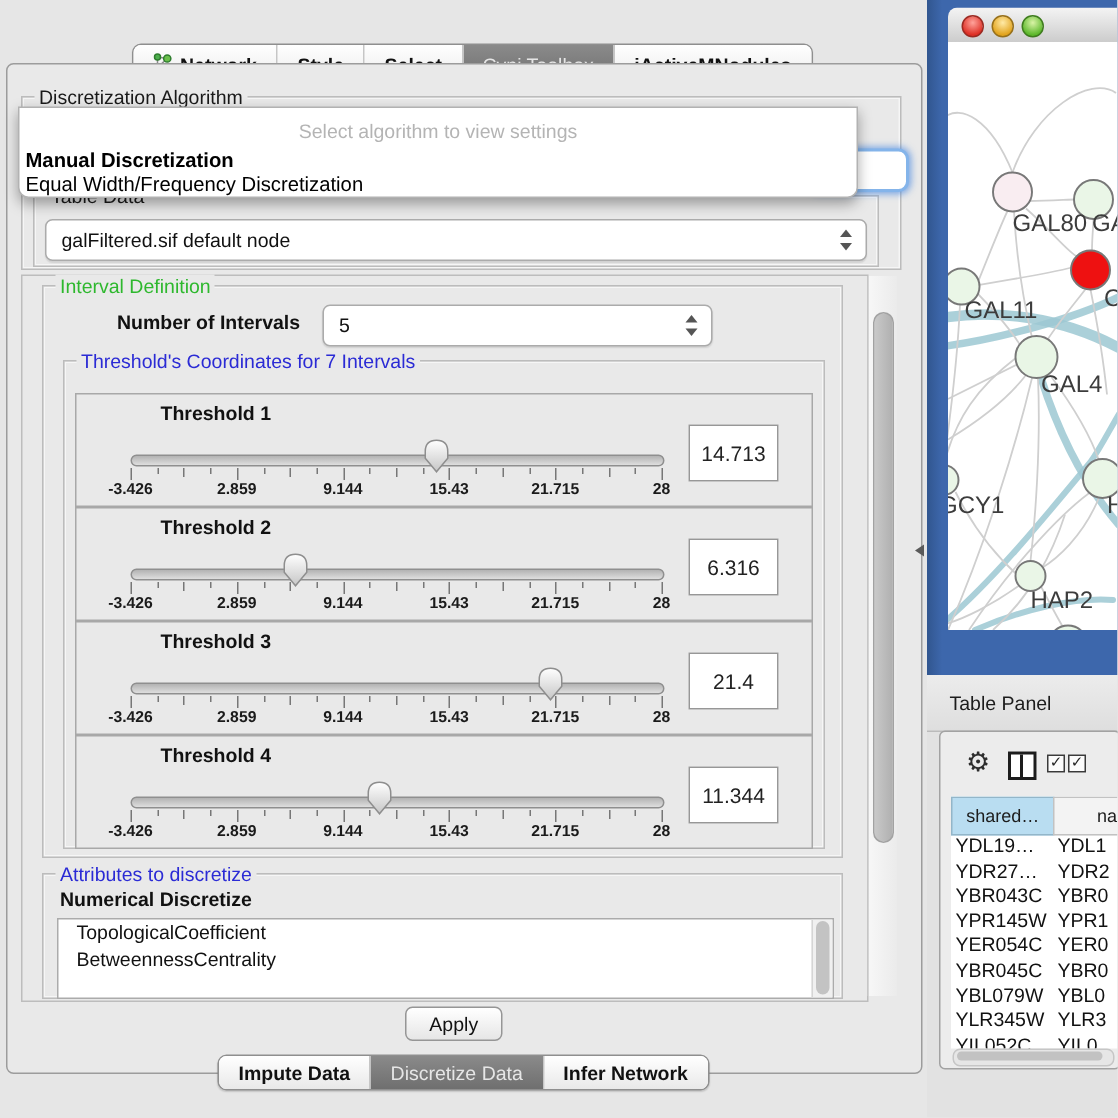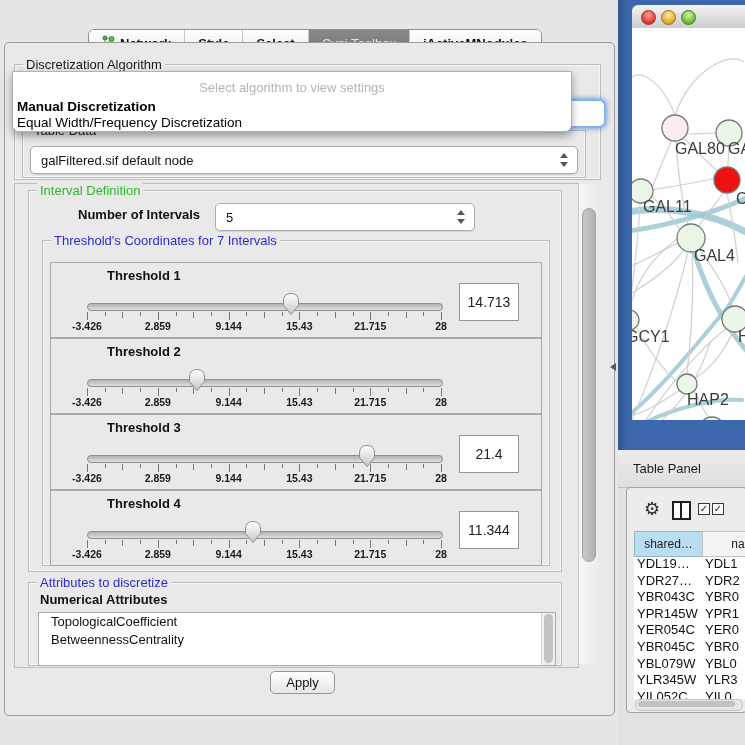--- a/index.html
+++ b/index.html
@@ -258,20 +258,21 @@
           <div class="tick" style="left: 390px; top: 49px; height: 8px;"></div>
           <div class="tick-label" style="left: 10px;">-3.426</div>
           <div class="tick-label" style="left: 80.8px;">2.859</div>
           <div class="tick-label" style="left: 151.6px;">9.144</div>
           <div class="tick-label" style="left: 222.4px;">15.43</div>
           <div class="tick-label" style="left: 293.2px;">21.715</div>
           <div class="tick-label" style="left: 364px;">28</div>
           <div class="th-thumb" style="left: 136.739px;"><svg width="18" height="24">
               <path d="M1.5,9 Q1.5,1.5 9,1.5 Q16.5,1.5 16.5,9 L16.5,13.5 L9,22.5 L1.5,13.5 Z" fill="url(#thGrad)" stroke="#8e8e8e"></path>
             </svg></div>
+          <div class="th-value">6.316</div>
         </div>
         <div class="th-panel" style="top: 414px;">
           <div class="th-label">Threshold 3</div>
           <div class="th-track"></div>
           <div class="tick" style="left: 36px; top: 49px; height: 8px;"></div>
           <div class="tick" style="left: 53.7px; top: 49px; height: 4px;"></div>
           <div class="tick" style="left: 71.4px; top: 49px; height: 6px;"></div>
           <div class="tick" style="left: 89.1px; top: 49px; height: 4px;"></div>
           <div class="tick" style="left: 106.8px; top: 49px; height: 8px;"></div>
           <div class="tick" style="left: 124.5px; top: 49px; height: 4px;"></div>
@@ -334,33 +335,44 @@
           <div class="th-thumb" style="left: 193.378px;"><svg width="18" height="24">
               <path d="M1.5,9 Q1.5,1.5 9,1.5 Q16.5,1.5 16.5,9 L16.5,13.5 L9,22.5 L1.5,13.5 Z" fill="url(#thGrad)" stroke="#8e8e8e"></path>
             </svg></div>
           <div class="th-value">11.344</div>
         </div>
       </div>
 
     <div class="group" style="left:28px;top:582px;width:532px;height:82px;">
       <span class="gtitle blue">Attributes to discretize</span>
     </div>
-    <span class="nlabel" style="left:40px;top:592px;">Numerical Attributes</span>
+    <span class="nlabel" style="left:40px;top:592px;">Numerical Discretize</span>
     <div class="listbox abs">
       <div id="attr-list">
           <div class="list-item">TopologicalCoefficient</div>
           <div class="list-item">BetweennessCentrality</div>
         </div>
       <div class="list-scroll">
           <div class="thumb"></div>
         </div>
     </div>
 
     <div id="apply-btn" class="abs">Apply</div>
 
+    <div id="bottom-tabs" class="seg-bar" style="left:145px;top:703px;height:22px;">
+        <div class="seg-tab">
+          <span>Impute Data</span>
+        </div>
+        <div class="seg-tab active">
+          <span>Discretize Data</span>
+        </div>
+        <div class="seg-tab">
+          <span>Infer Network</span>
+        </div>
+      </div>
   </div>
 
   <div id="right-side" class="abs"></div>
   <div class="blue-frame abs"></div>
   <div class="inner-titlebar abs">
     <span class="light red"></span>
     <span class="light yellow"></span>
     <span class="light green"></span>
   </div>
   <div class="net-canvas abs"></div>

